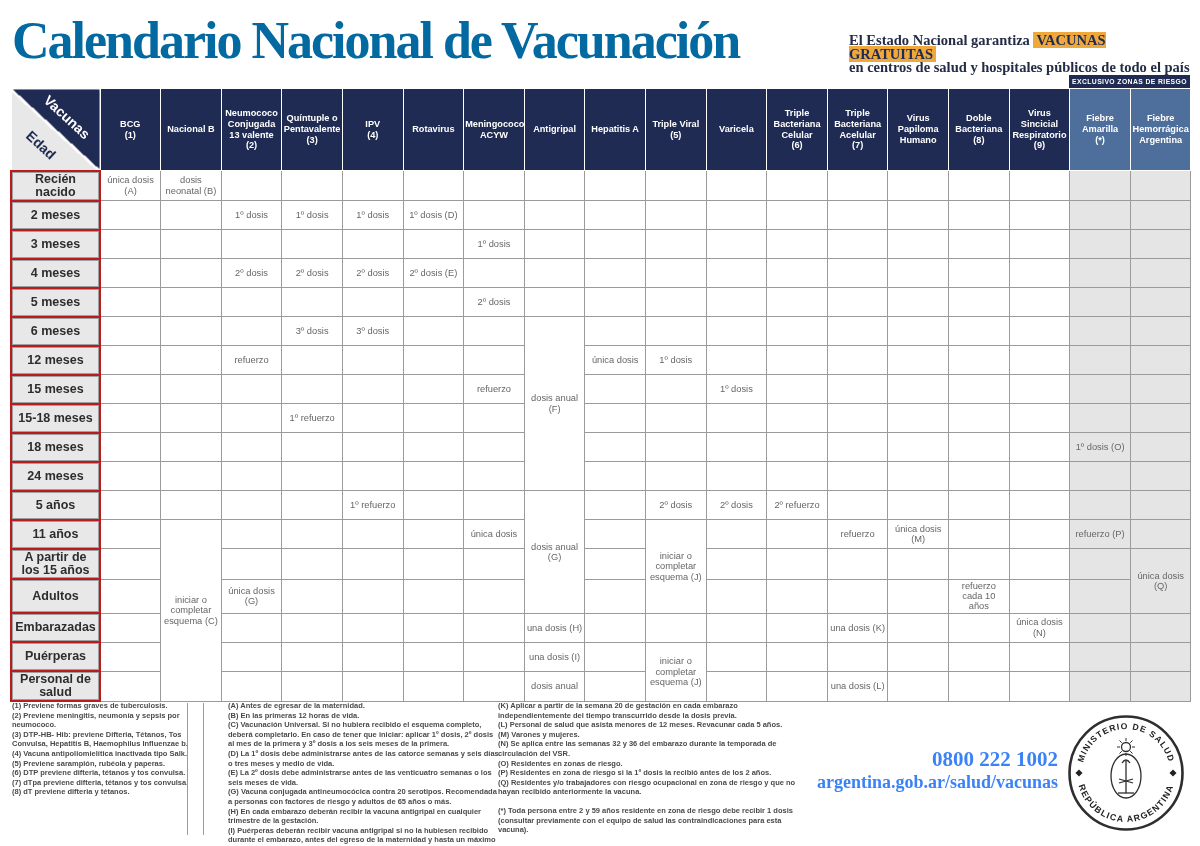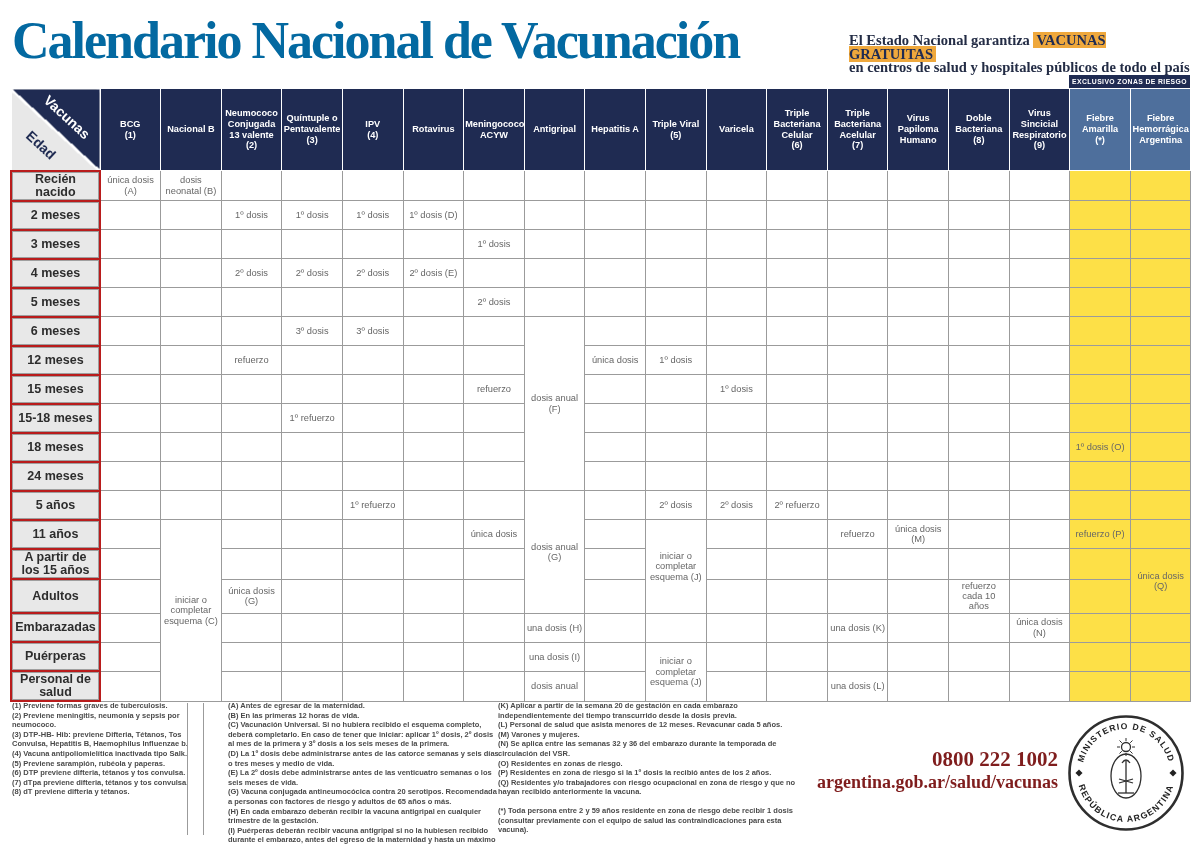--- a/index.html
+++ b/index.html
@@ -24,37 +24,37 @@
          text-align:center;font-size:9.2px;line-height:1.18;font-weight:bold;padding:2px 1px;}
   th.vac.risk{background:#4E6F9C;}
   th.corner{border:1px solid #fff;padding:0;position:relative;
             background:linear-gradient(42.7deg,#E8E8E8 48.6%,#fff 48.6% 50.8%,#1F2B52 50.8%);}
   .corner-vac{position:absolute;left:20px;top:20px;width:70px;text-align:center;
               transform:rotate(42.7deg);color:#fff;font-weight:bold;font-size:14px;}
   .corner-edad{position:absolute;left:-2px;top:48px;width:62px;text-align:center;
                transform:rotate(42.7deg);color:#1F2B52;font-weight:bold;font-size:14px;}
   td.cell{border:1px solid #9B9B9B;background:#fff;color:#666;font-size:9.3px;
           line-height:1.12;text-align:center;vertical-align:middle;padding:1px 2px;}
-  td.cell.risk{background:#fde047;}
+  td.cell.risk{background:#e5e5e5;}
   td.agecell{border:2px solid #b91c1c;box-shadow:inset 0 0 0 1px #9F9F9F;background:#E8E8E8;
              color:#2D2D2D;font-weight:bold;font-size:12.5px;line-height:1.05;
              text-align:center;vertical-align:middle;padding:1px 2px;}
 
   
   .fn{position:absolute;top:701px;color:#4A4A4A;font-size:7.5px;line-height:9.6px;font-weight:bold;}
   .fn p{margin:0;}
   .fn p.gap{margin-top:9px;}
   .fn1{left:12px;width:178px;}
   .fn2{left:228px;width:272px;}
   .fn3{left:498px;width:300px;}
   .fn-divider{position:absolute;top:703px;width:1px;height:132px;background:#9B9B9B;}
 
   
   .contact{position:absolute;left:700px;top:747px;width:358px;text-align:right;
-           font-family:"Liberation Serif",serif;font-weight:bold;color:#7f1d1d;}
+           font-family:"Liberation Serif",serif;font-weight:bold;color:#3b82f6;}
   .contact .phone{font-size:21px;line-height:24px;}
   .contact .url{font-size:18px;line-height:22px;}
   .seal{position:absolute;left:1066px;top:713px;width:120px;height:120px;}
 </style>
 </head>
 <body>
 
 <div class="page">
 
   <div class="title">Calendario Nacional de Vacunación</div>

